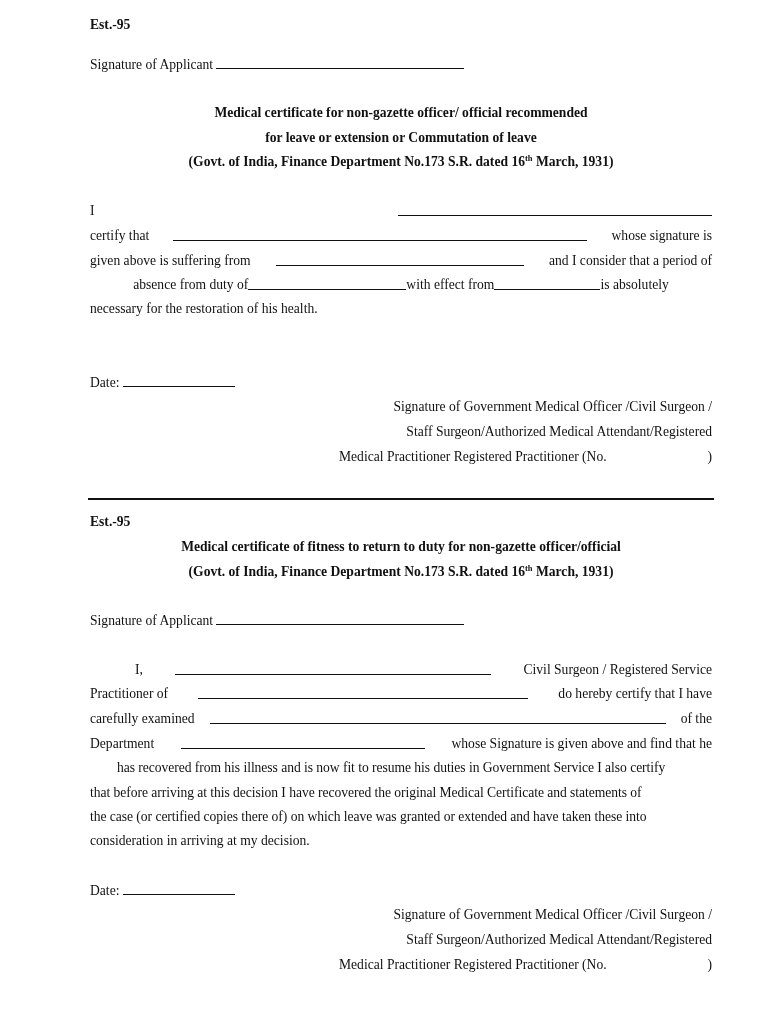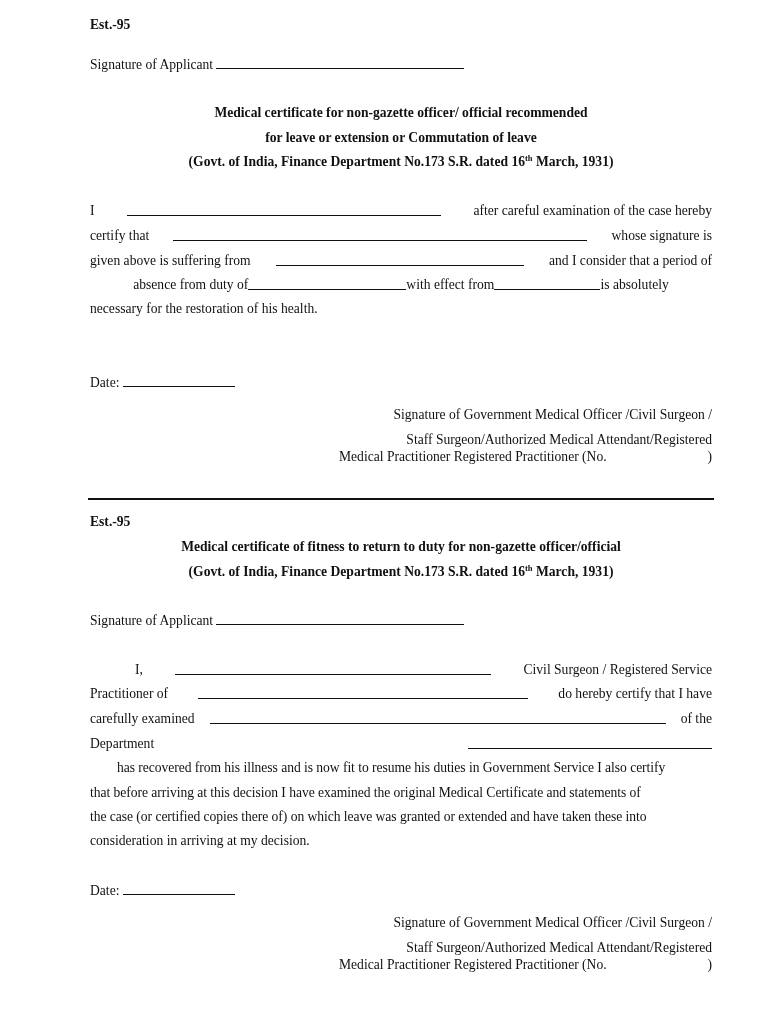--- a/index.html
+++ b/index.html
@@ -6,42 +6,41 @@
   body {
     width: 768px; height: 1024px; position: relative; overflow: hidden;
     font-family: "Liberation Serif", "DejaVu Serif", serif;
     color: #111111; font-size: 13.6px;
   }
   .abs { position: absolute; white-space: nowrap; }
   .bold { font-weight: bold; }
   .center { left: 0; width: 802px; text-align: center; }
   .just { left: 90px; width: 622px; display: flex; justify-content: space-between; white-space: nowrap; }
   .blank { display: inline-block; border-bottom: 1px solid #111; height: 12px; vertical-align: baseline; }
-  .right { text-align: center; right: 56px; margin-top: 8px; }
+  .right { text-align: center; right: 56px; }
   sup { font-size: 8.5px; vertical-align: 5px; line-height: 0; }
   .divider { position: absolute; left: 88px; width: 626px; top: 498px; height: 0; border-top: 2px solid #111; }
 </style>
 </head>
 <body>
 
 <div class="abs bold" style="left:90px; top:17px;">Est.-95</div>
 
 <div class="abs" style="left:90px; top:56px;">
   <span>Signature of Applicant</span>
   <span class="blank" style="width:248px;"></span>
 </div>
 
 <div class="abs bold center" style="top:105px;">Medical certificate for non-gazette officer/ official recommended</div>
 <div class="abs bold center" style="top:130px;">for leave or extension or Commutation of leave</div>
 <div class="abs bold center" style="top:154px;"><span>(Govt. of India, Finance Department No.173 S.R. dated 16</span><sup>th</sup><span> March, 1931)</span></div>
 
 <div class="abs just" style="top:203px;">
   <span>I</span>
   <span class="blank" style="width:314px;"></span>
-  <span>after careful examination of the case hereby</span>
 </div>
 <div class="abs just" style="top:228px;">
   <span>certify that</span>
   <span class="blank" style="width:414px;"></span>
   <span>whose signature is</span>
 </div>
 <div class="abs just" style="top:253px;">
   <span>given above is suffering from</span>
   <span class="blank" style="width:248px;"></span>
   <span>and I consider that a period of</span>
@@ -89,23 +88,24 @@
   <span>do hereby certify that I have</span>
 </div>
 <div class="abs just" style="top:711px;">
   <span>carefully examined</span>
   <span class="blank" style="width:456px;"></span>
   <span>of the</span>
 </div>
 <div class="abs just" style="top:736px;">
   <span>Department</span>
   <span class="blank" style="width:244px;"></span>
+  <span>whose Signature is given above and find that he</span>
 </div>
 <div class="abs" style="left:90px; top:760px; width:622px; letter-spacing:-0.05px;margin-left:27px;">has recovered from his illness and is now fit to resume his duties in Government Service I also certify</div>
-<div class="abs" style="left:90px; top:785px; width:622px; letter-spacing:-0.05px;">that before arriving at this decision I have examined the original Medical Certificate and statements of</div>
+<div class="abs" style="left:90px; top:785px; width:622px; letter-spacing:-0.05px;">that before arriving at this decision I have recovered the original Medical Certificate and statements of</div>
 <div class="abs" style="left:90px; top:809px; width:622px; letter-spacing:-0.05px;">the case (or certified copies there of) on which leave was granted or extended and have taken these into</div>
 <div class="abs" style="left:90px; top:833px;">consideration in arriving at my decision.</div>
 
 <div class="abs" style="left:90px; top:882px;">
   <span>Date:</span>
   <span class="blank" style="width:112px;"></span>
 </div>
 
 <div class="abs right" style="top:907px;">Signature of Government Medical Officer /Civil Surgeon /</div>
 <div class="abs right" style="top:932px;">Staff Surgeon/Authorized Medical Attendant/Registered</div>

